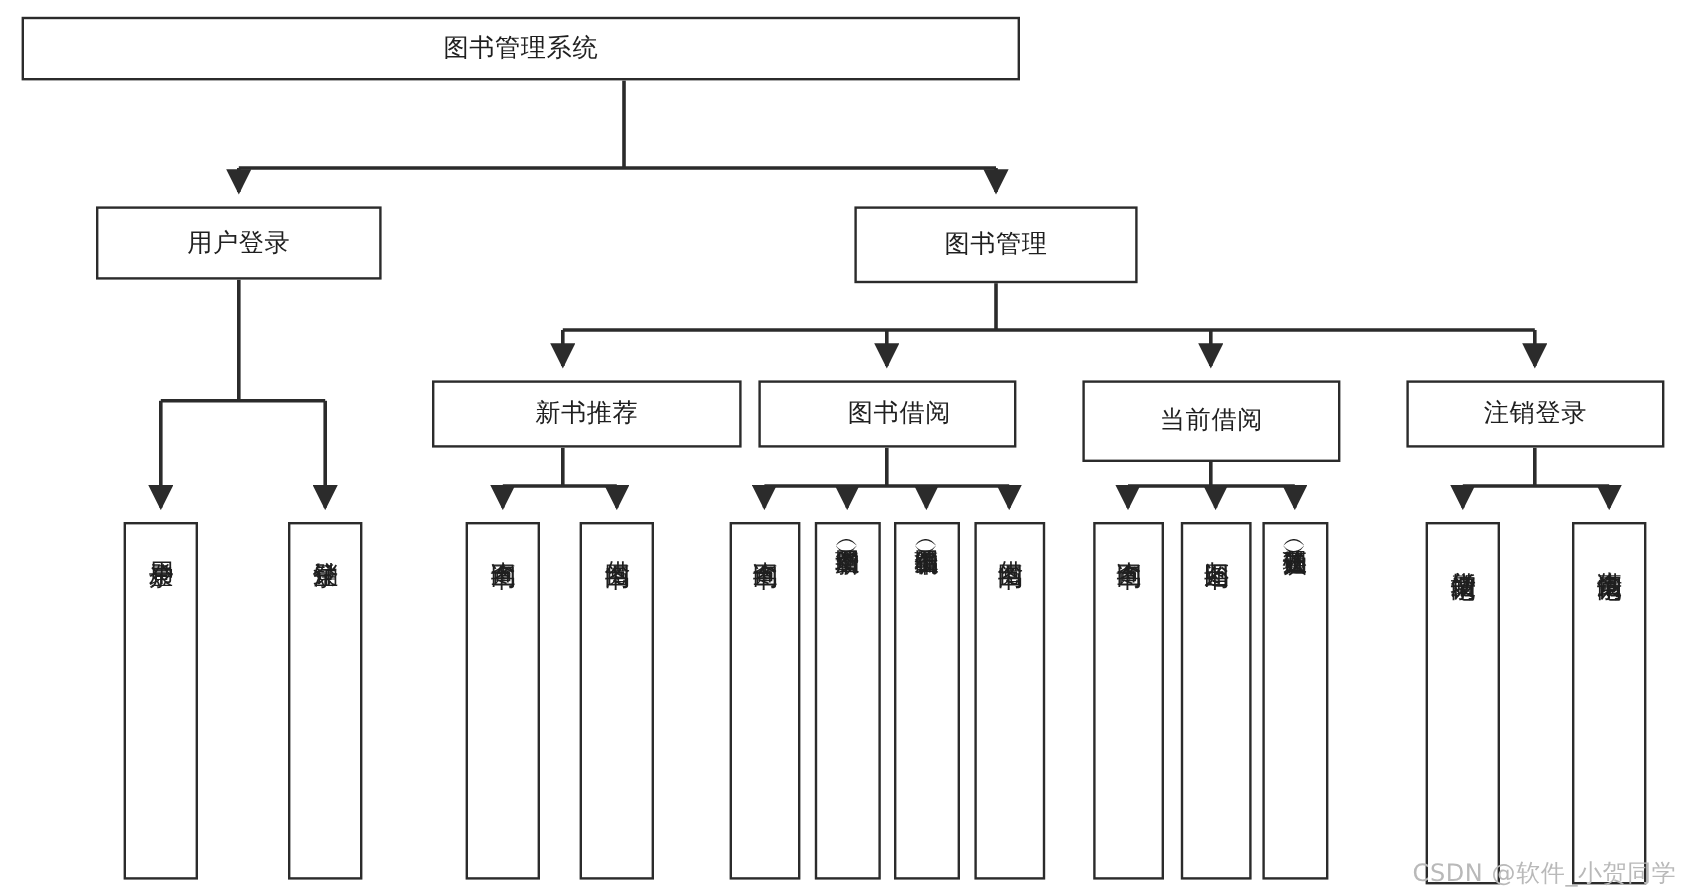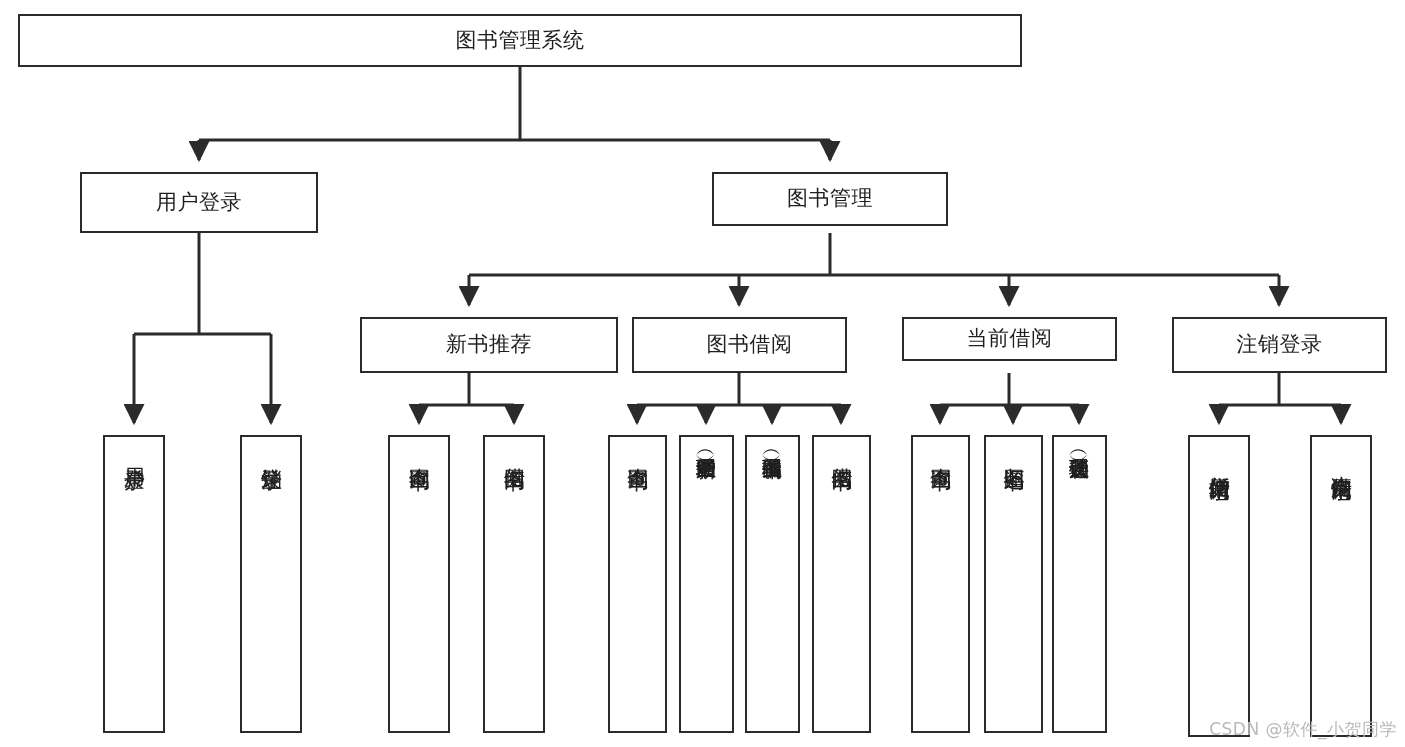--- a/index.html
+++ b/index.html
@@ -57,21 +57,21 @@
   }
   .node-v.tight .node-label {
     font-size: 20px;
     line-height: 1.1;
     letter-spacing: 0px;
   }
   #watermark {
     position: absolute;
     right: 8px;
     bottom: 6px;
-    font-size: 17px;
+    font-size: 20px;
     color: #b9b9b9;
     letter-spacing: 0.5px;
     white-space: nowrap;
     pointer-events: none;
   }
 </style>
 </head>
 <body>
 
 <div id="diagram-root">
@@ -119,38 +119,38 @@
       <path d="M 1013 405 L 1013 423" marker-end="url(#arrow)"></path>
       <path d="M 1079 405 L 1079 423" marker-end="url(#arrow)"></path>
 
       <path d="M 1279 373 L 1279 405"></path>
       <path d="M 1219 405 L 1341 405"></path>
       <path d="M 1219 405 L 1219 423" marker-end="url(#arrow)"></path>
       <path d="M 1341 405 L 1341 423" marker-end="url(#arrow)"></path>
     </g>
   </svg>
 
-  <div class="node node-h" style="left:18px; top:14px; width:1004px; height:53px;">
+  <div class="node node-h" style="left:18px; top:14px; width:832px; height:53px;">
     <span class="node-label">图书管理系统</span>
   </div>
 
   <div class="node node-h" style="left:80px; top:172px; width:238px; height:61px;">
     <span class="node-label">用户登录</span>
   </div>
-  <div class="node node-h" style="left:712px; top:172px; width:236px; height:54px;">
+  <div class="node node-h" style="left:712px; top:172px; width:236px; height:64px;">
     <span class="node-label">图书管理</span>
   </div>
 
   <div class="node node-h" style="left:360px; top:317px; width:258px; height:56px;">
     <span class="node-label">新书推荐</span>
   </div>
   <div class="node node-h" style="left:632px; top:317px; width:215px; height:56px;padding-left:20px;">
     <span class="node-label">图书借阅</span>
   </div>
-  <div class="node node-h" style="left:902px; top:317px; width:215px; height:44px;text-align:center;">
+  <div class="node node-h" style="left:902px; top:317px; width:215px; height:68px;text-align:center;">
     <span class="node-label">当前借阅</span>
   </div>
   <div class="node node-h" style="left:1172px; top:317px; width:215px; height:56px;">
     <span class="node-label">注销登录</span>
   </div>
 
   <div class="node node-v" style="left:103px; top:435px; width:62px; height:298px;">
     <span class="node-label">用户登录</span>
   </div>
   <div class="node node-v" style="left:240px; top:435px; width:62px; height:298px;">

